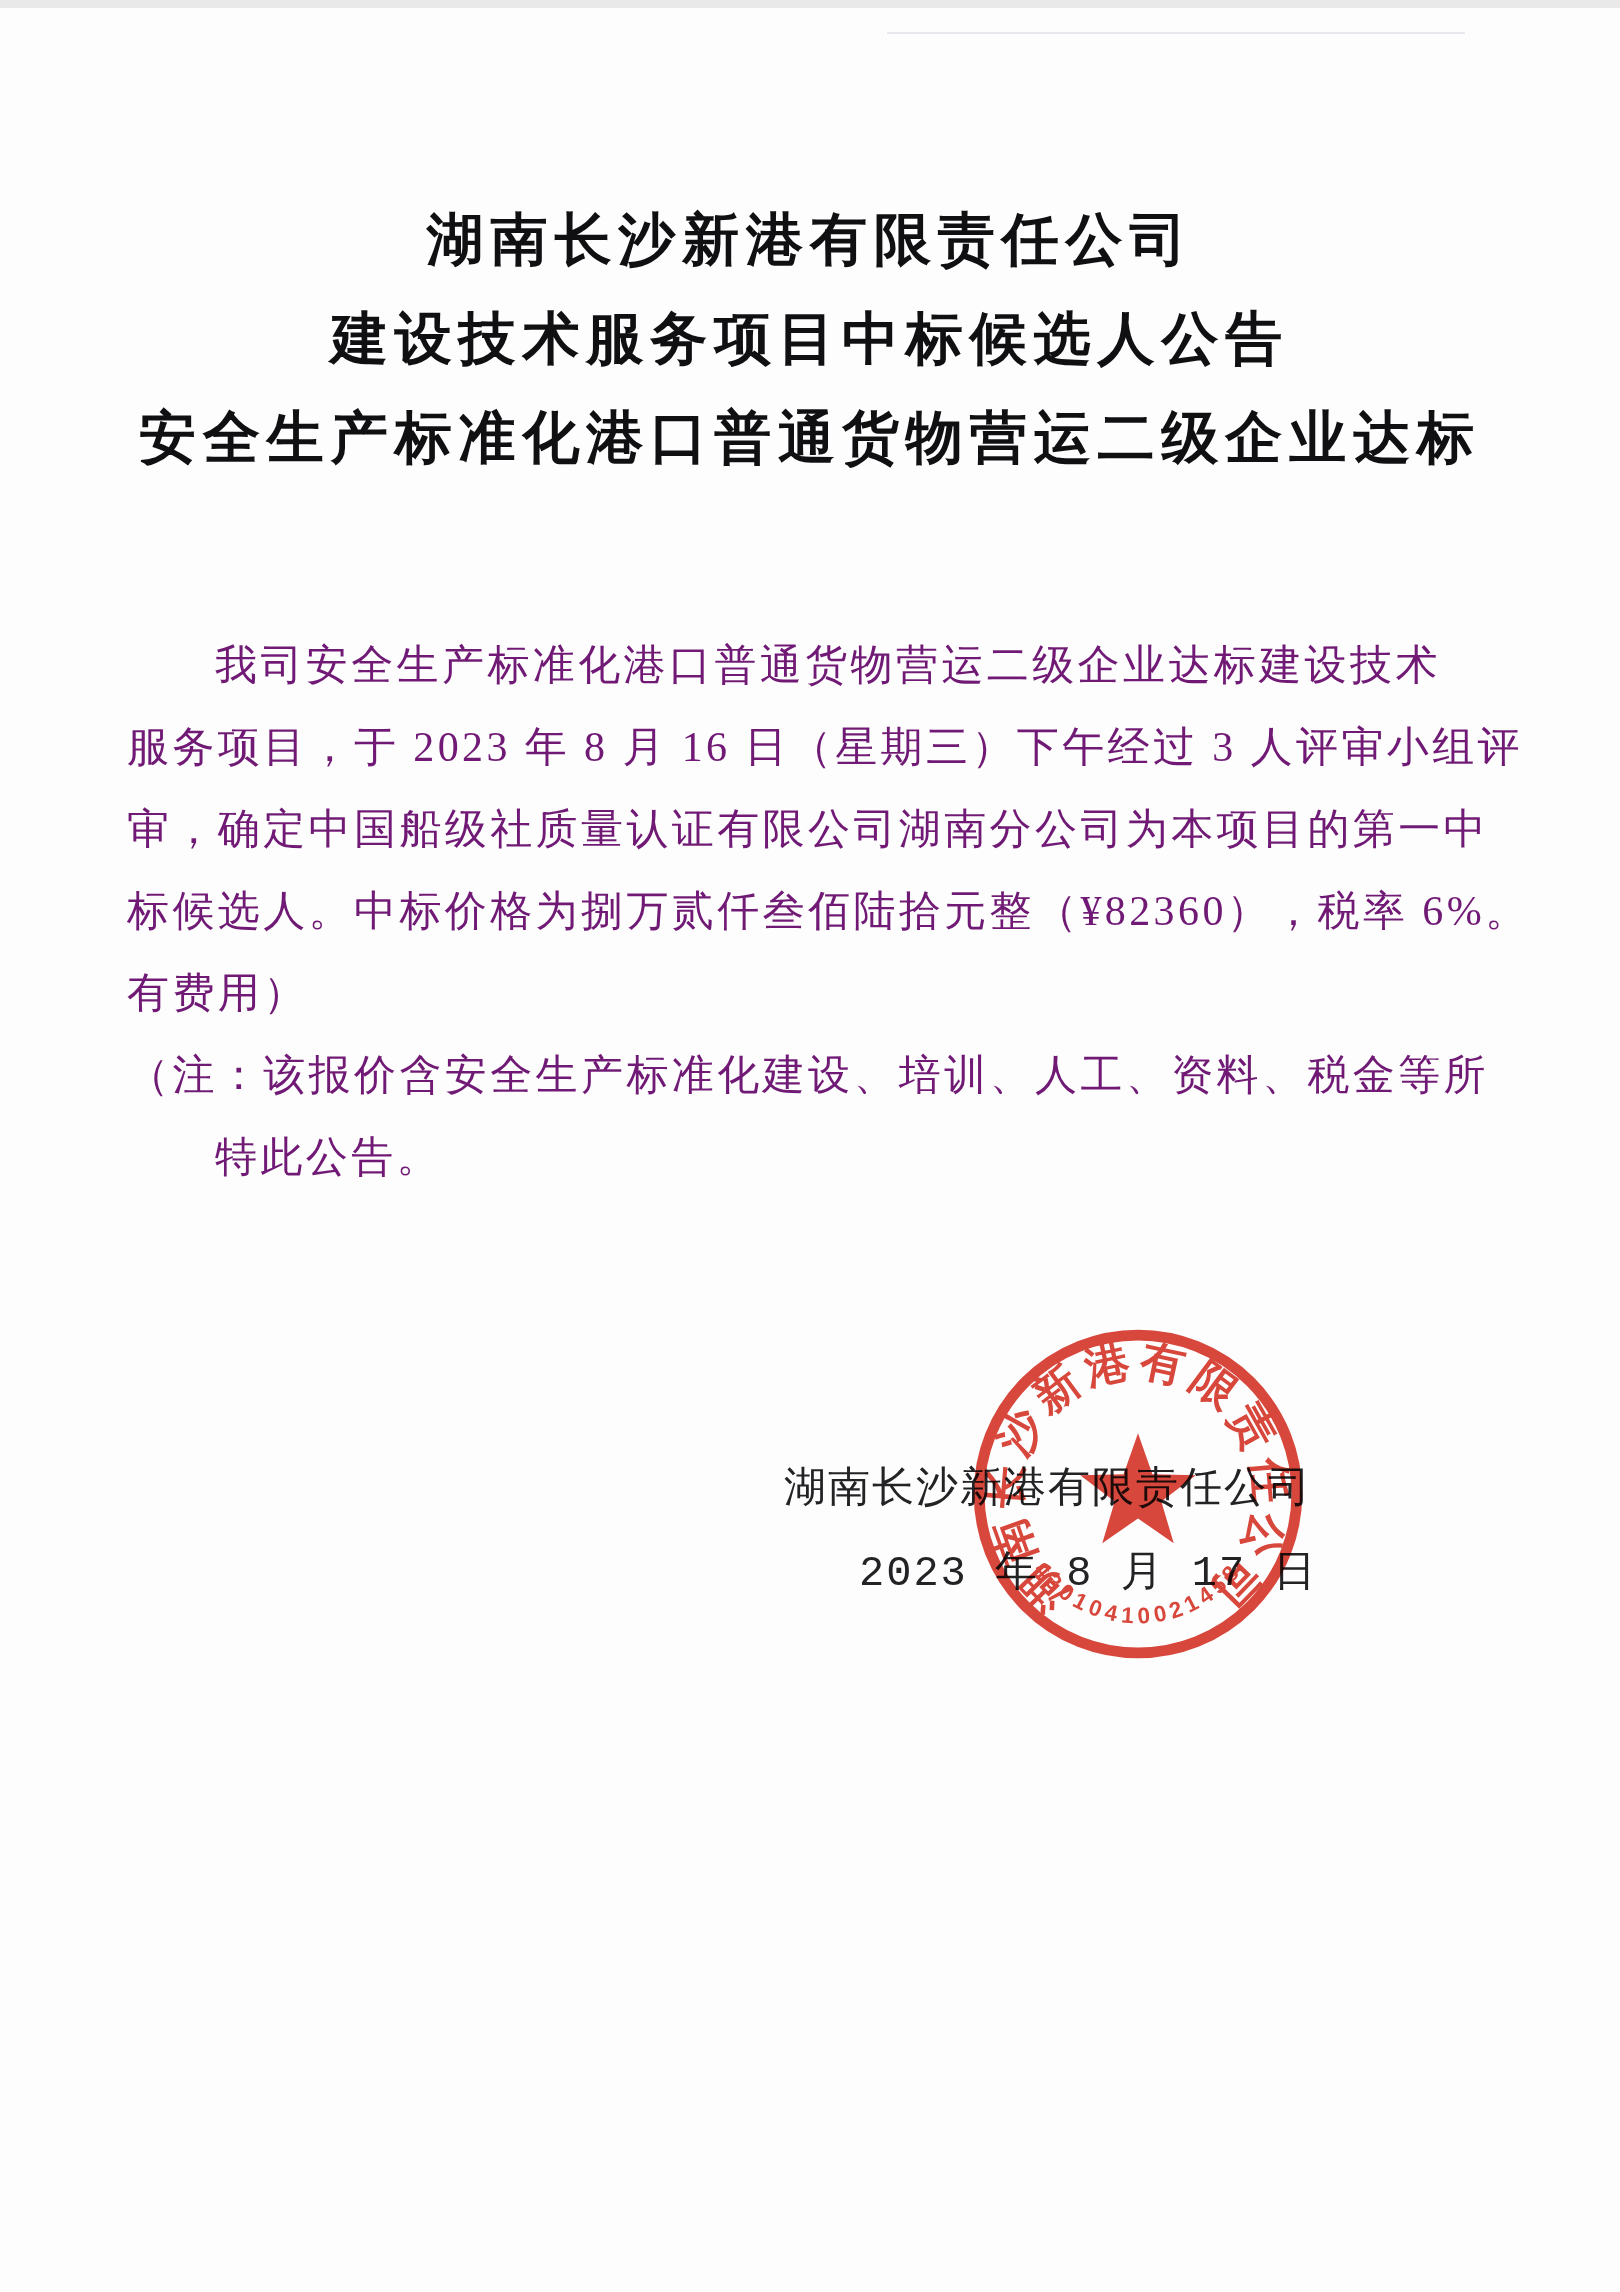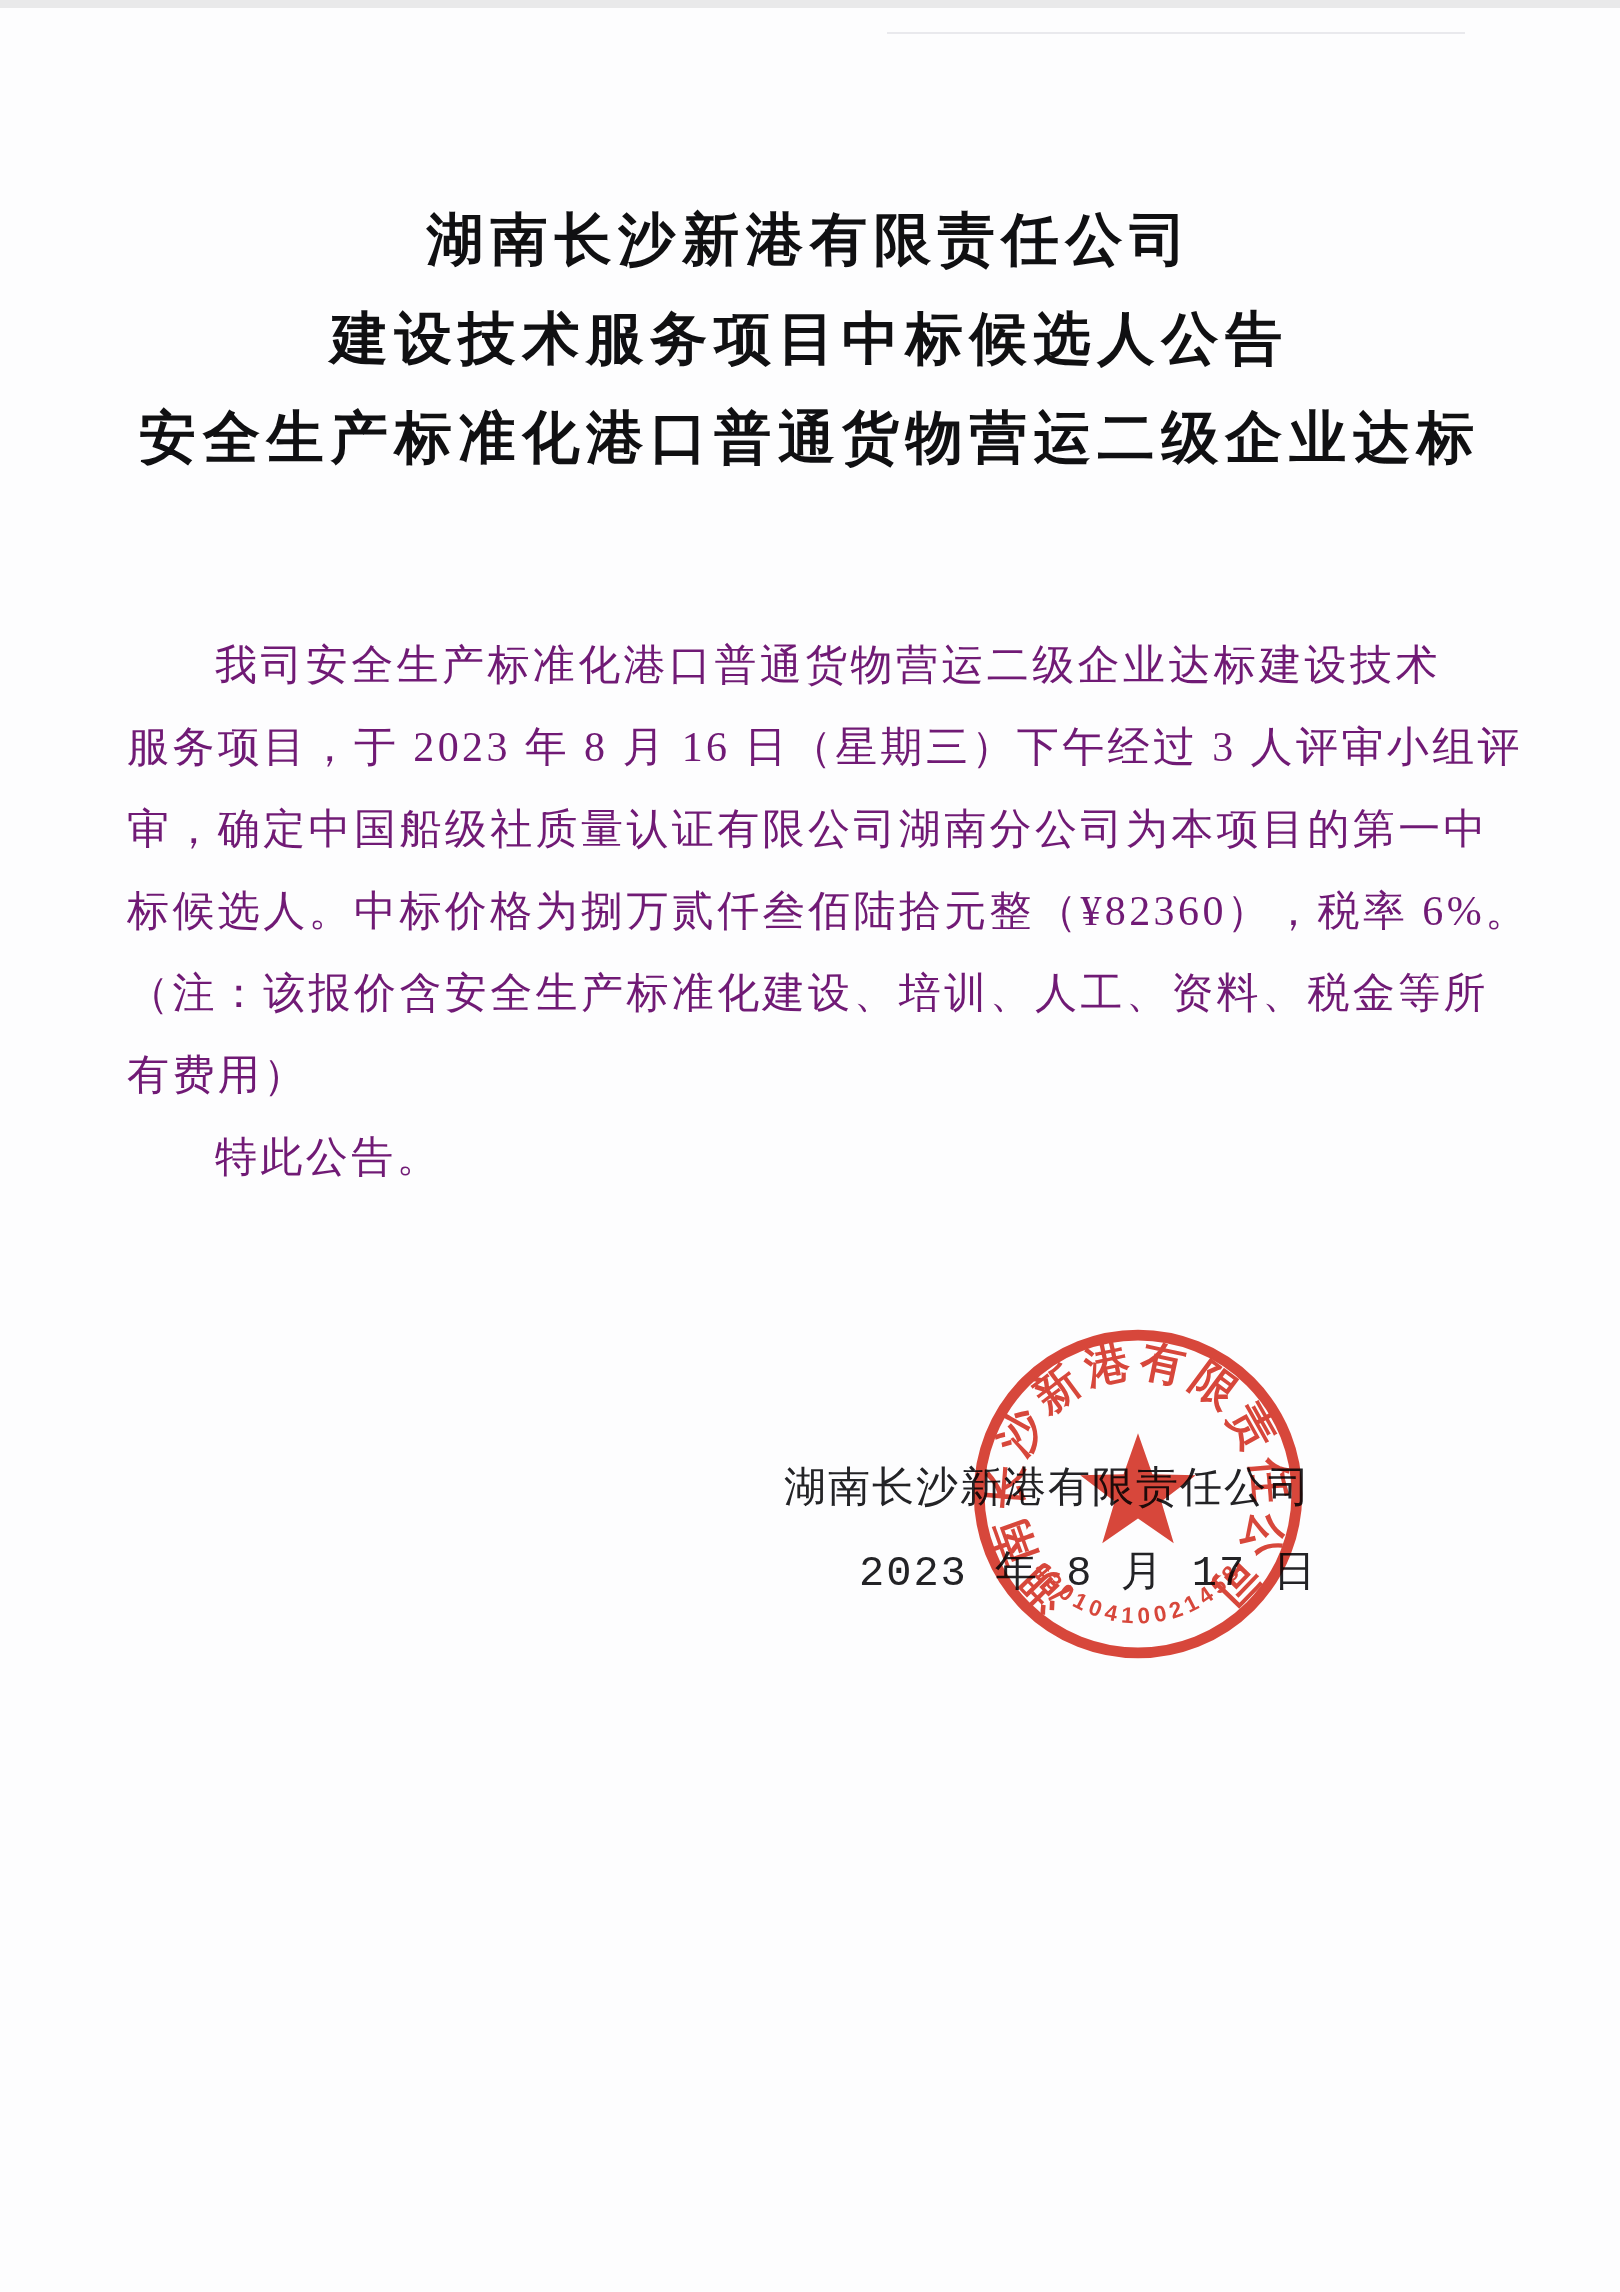--- a/index.html
+++ b/index.html
@@ -73,22 +73,22 @@
     <div>湖南长沙新港有限责任公司</div>
     <div>建设技术服务项目中标候选人公告</div>
     <div>安全生产标准化港口普通货物营运二级企业达标</div>
   </h1>
 
   <div class="doc-body">
     <div class="line indent">我司安全生产标准化港口普通货物营运二级企业达标建设技术</div>
     <div class="line">服务项目，于 2023 年 8 月 16 日（星期三）下午经过 3 人评审小组评</div>
     <div class="line">审，确定中国船级社质量认证有限公司湖南分公司为本项目的第一中</div>
     <div class="line">标候选人。中标价格为捌万贰仟叁佰陆拾元整（¥82360），税率 6%。</div>
+    <div class="line">有费用）</div>
     <div class="line">（注：该报价含安全生产标准化建设、培训、人工、资料、税金等所</div>
-    <div class="line">有费用）</div>
     <div class="line indent">特此公告。</div>
   </div>
 
   <div class="sig-company">湖南长沙新港有限责任公司</div>
   <div class="sig-date">2023 年 8 月 17 日</div>
 
   <svg class="seal" viewBox="-206 -206 412 412" xmlns="http://www.w3.org/2000/svg">
     <defs>
       <path id="ringPath" d="M -84.85 84.85 A 120 120 0 1 1 84.85 84.85" fill="none"></path>
       <path id="serialPath" d="M -119.6 55.8 A 132 132 0 0 0 119.6 55.8" fill="none"></path>

